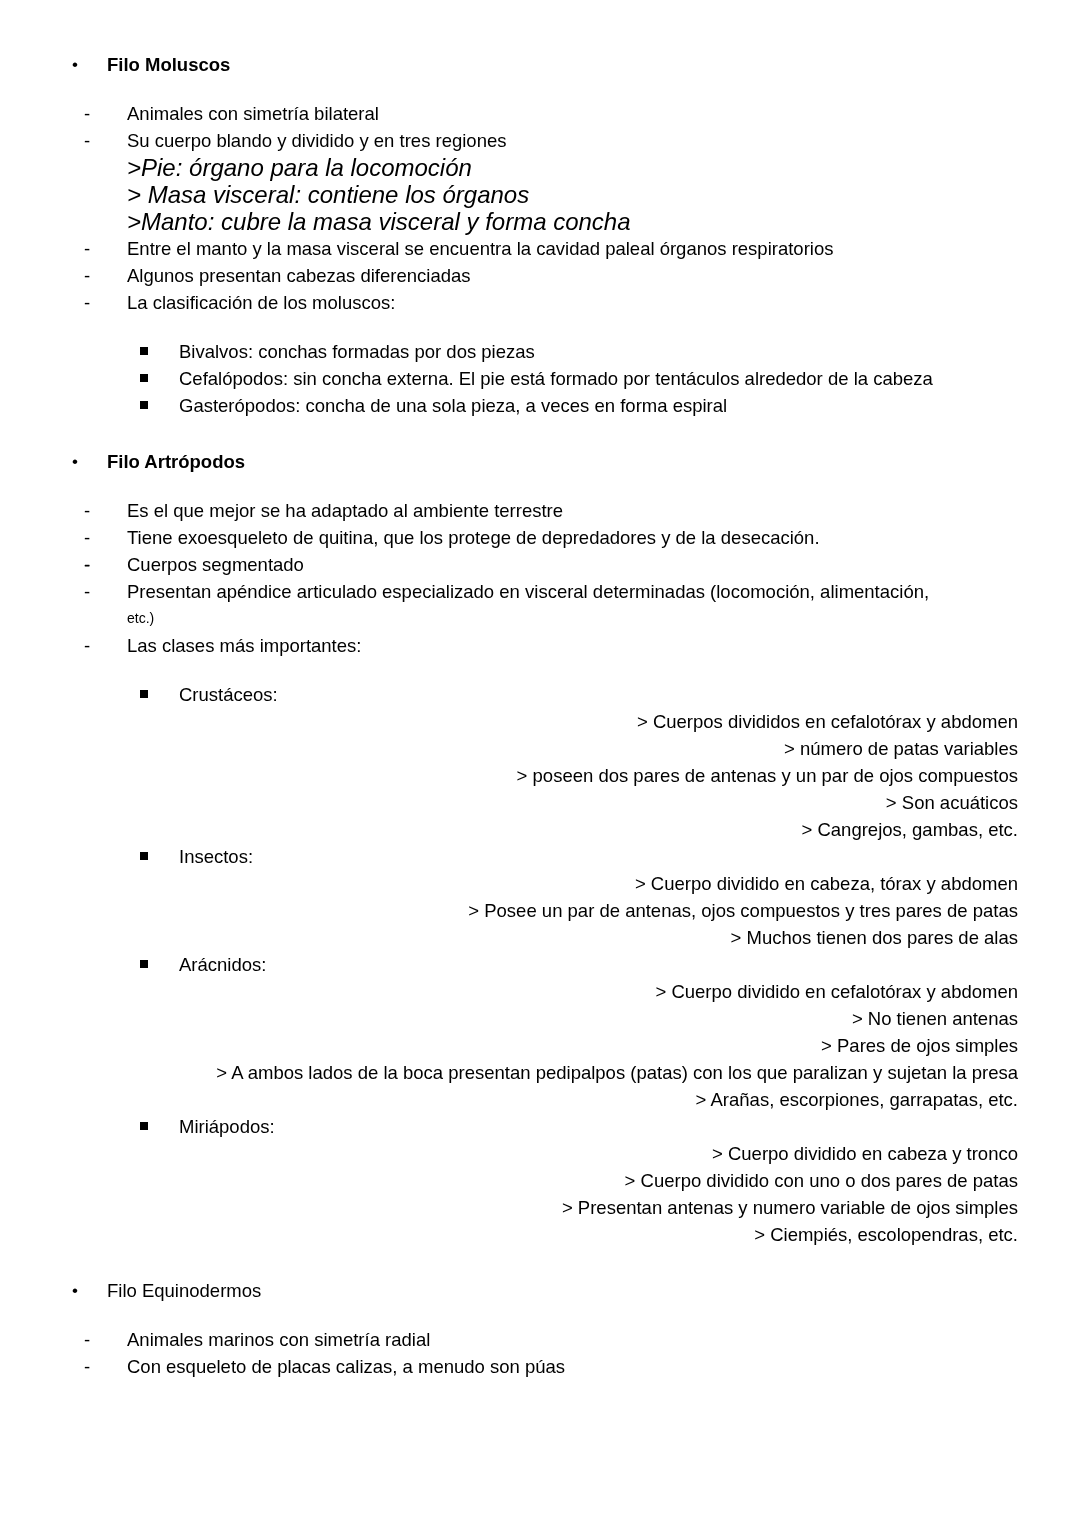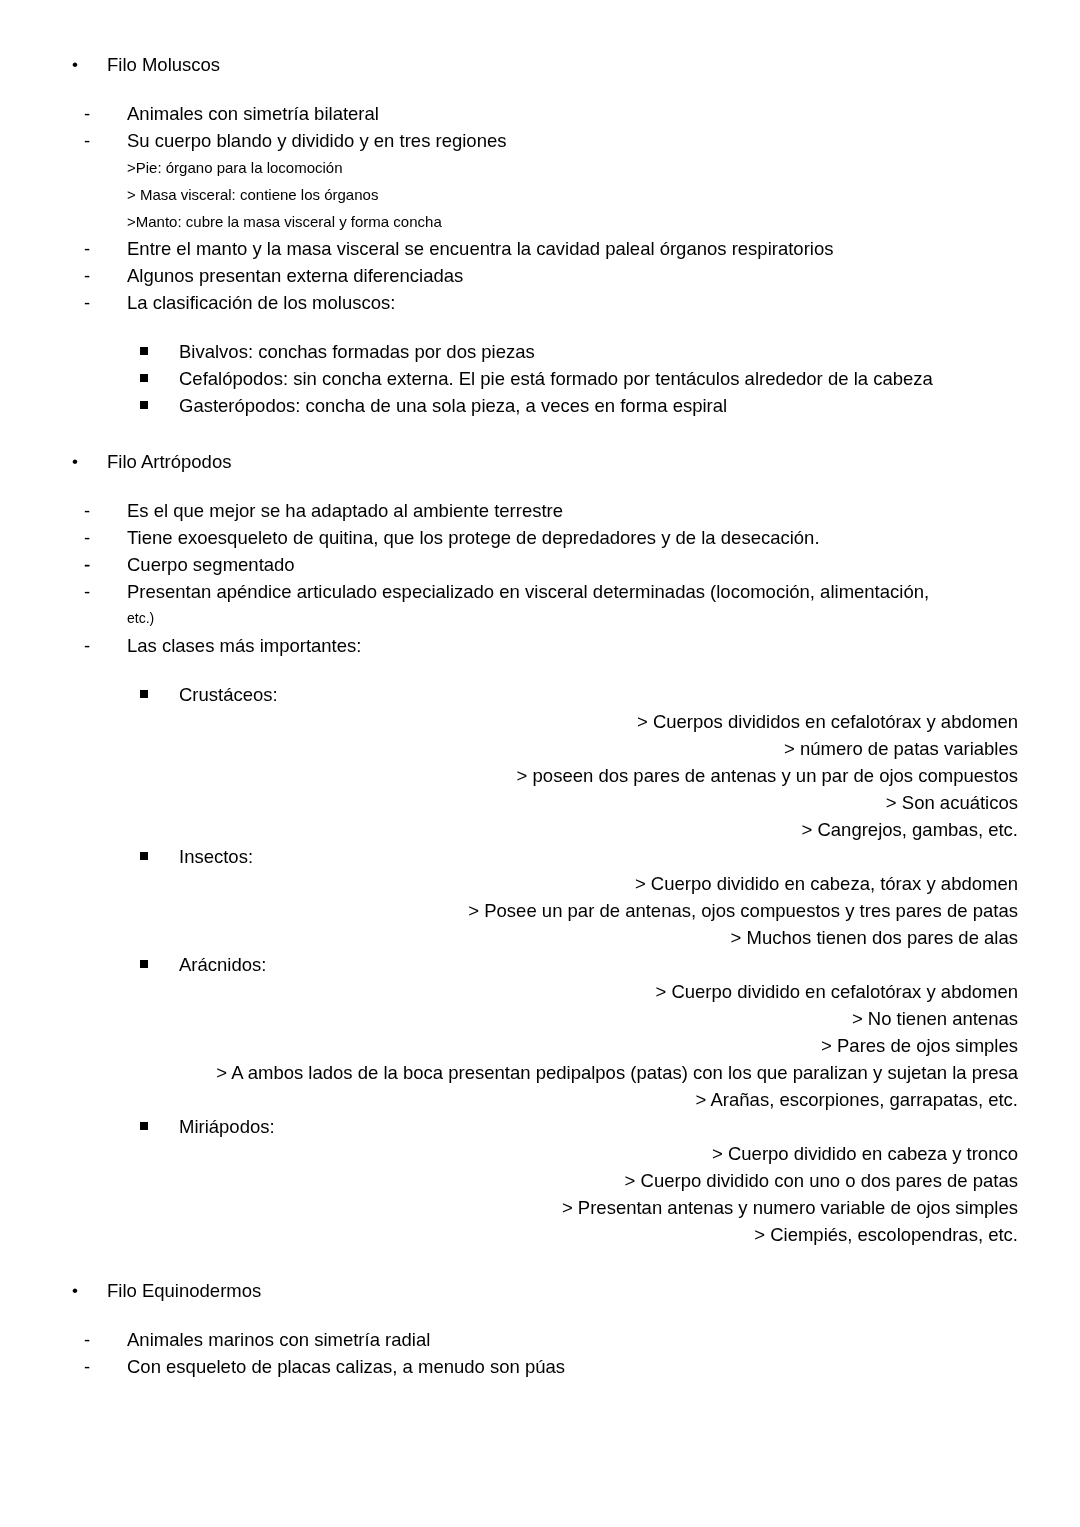--- a/index.html
+++ b/index.html
@@ -33,21 +33,21 @@
     font-size: 18.5px;
     line-height: 26px;
   }
   .l1 .marker {
     position: absolute;
     left: 10px;
     top: 0;
     font-size: 17px;
     line-height: 26px;
   }
-  .l1.bold .text { font-weight: normal; }
+  .l1.bold .text { font-weight: bold; }
 
   
   .l2 {
     position: relative;
     padding-left: 65px;
     margin: 0;
     line-height: 27px;
     font-size: 18.5px;
   }
   .l2 .marker {
@@ -55,21 +55,22 @@
     left: 22px;
     top: 0;
     font-size: 18.5px;
     line-height: 27px;
   }
 
   
   .sub {
     padding-left: 65px;
     line-height: 27px;
-    font-size: 15px;
+    font-size: 24px;
+    font-style: italic;
   }
 
   
   .l3 {
     position: relative;
     padding-left: 117px;
     margin: 0;
     line-height: 27px;
     font-size: 18.5px;
   }
@@ -123,21 +124,21 @@
     <div class="sub">&gt;Pie: órgano para la locomoción</div>
     <div class="sub">&gt; Masa visceral: contiene los órganos</div>
     <div class="sub">&gt;Manto: cubre la masa visceral y forma concha</div>
 
     <div class="l2">
       <span class="marker">-</span>
       <span>Entre el manto y la masa visceral se encuentra la cavidad paleal órganos respiratorios</span>
     </div>
     <div class="l2">
       <span class="marker">-</span>
-      <span>Algunos presentan externa diferenciadas</span>
+      <span>Algunos presentan cabezas diferenciadas</span>
     </div>
     <div class="l2">
       <span class="marker">-</span>
       <span>La clasificación de los moluscos:</span>
     </div>
 
     <div class="spacer-md"></div>
 
     <div class="l3">
       <span class="marker"></span>
@@ -167,21 +168,21 @@
     </div>
     <div class="l2">
       <span class="marker">-</span>
       <span>Tiene exoesqueleto de quitina, que los protege de depredadores y de la desecación.</span>
     </div>
     <div class="l2">
       <span class="marker">-</span>
     </div>
     <div class="l2">
       <span class="marker">-</span>
-      <span>Cuerpo segmentado</span>
+      <span>Cuerpos segmentado</span>
     </div>
     <div class="l2">
       <span class="marker">-</span>
       <span>Presentan apéndice articulado especializado en visceral determinadas (locomoción, alimentación,</span>
     </div>
     <div class="wrapline">etc.)</div>
     <div class="l2">
       <span class="marker">-</span>
       <span>Las clases más importantes:</span>
     </div>

